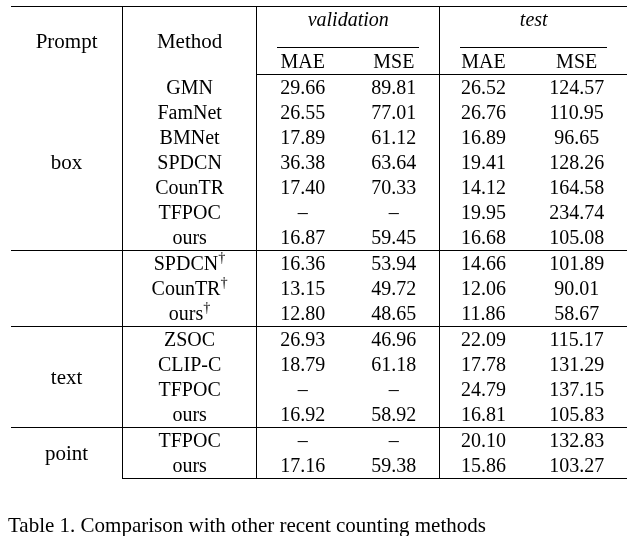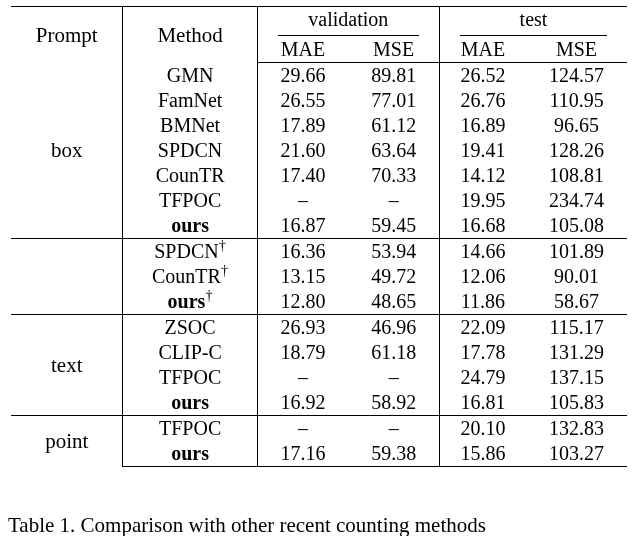--- a/index.html
+++ b/index.html
@@ -46,31 +46,32 @@
   
   .vl { border-left: 1.1px solid #000; }
 
   .prompt-cell {
     font-size: 21px;
   }
   .method-cell {
     text-align: right;
     padding-right: 10px;
   }
-  .bold { font-weight: bold; }
+  .bold { font-weight: normal; }
   .sup { font-size: 0.72em; vertical-align: super; line-height: 0; }
 
   .head-span {
     padding-bottom: 0;
   }
   .head-underline {
     display: block;
     border-bottom: 1.1px solid #000;
-    padding-bottom: 4px;
+    padding-bottom: 16px;
     margin: 0 14px;
+    font-style: italic;
   }
 
   .caption {
     position: absolute;
     left: 8px;
     right: 8px;
     bottom: 0px;
     font-size: 21px;
     line-height: 1.25;
     text-align: left;
@@ -122,31 +123,31 @@
         </tr>
         <tr>
           <td class="method-cell vl"><span>BMNet</span></td>
           <td class="vl">17.89</td>
           <td class="">61.12</td>
           <td class="vl">16.89</td>
           <td class="">96.65</td>
         </tr>
         <tr>
           <td class="method-cell vl"><span>SPDCN</span></td>
-          <td class="vl">21.60</td>
+          <td class="vl">36.38</td>
           <td class="">63.64</td>
           <td class="vl">19.41</td>
           <td class="">128.26</td>
         </tr>
         <tr>
           <td class="method-cell vl"><span>CounTR</span></td>
           <td class="vl">17.40</td>
           <td class="">70.33</td>
           <td class="vl bold">14.12</td>
-          <td class="">108.81</td>
+          <td class="">164.58</td>
         </tr>
         <tr>
           <td class="method-cell vl"><span>TFPOC</span></td>
           <td class="vl">–</td>
           <td class="">–</td>
           <td class="vl">19.95</td>
           <td class="">234.74</td>
         </tr>
         <tr>
           <td class="method-cell vl"><span class="bold">ours</span></td>

